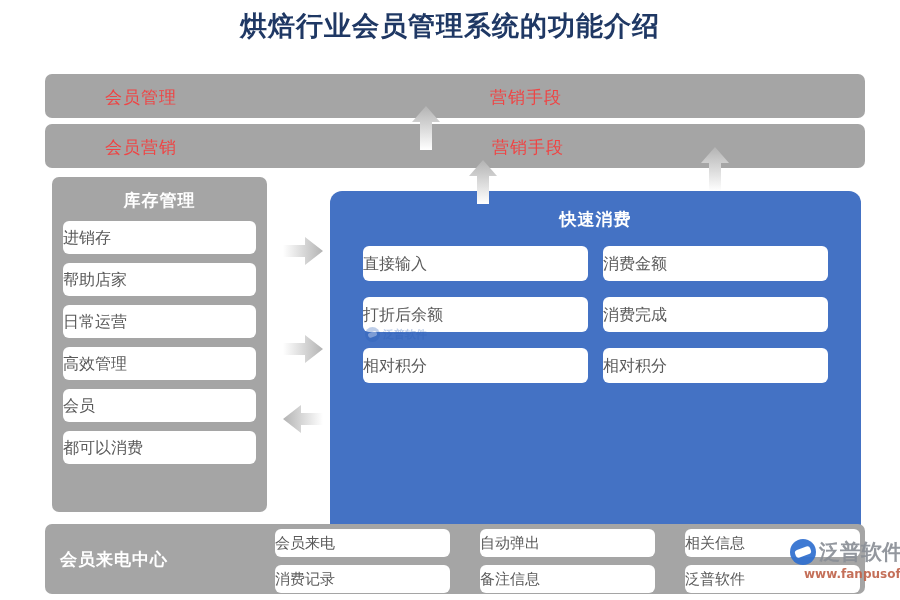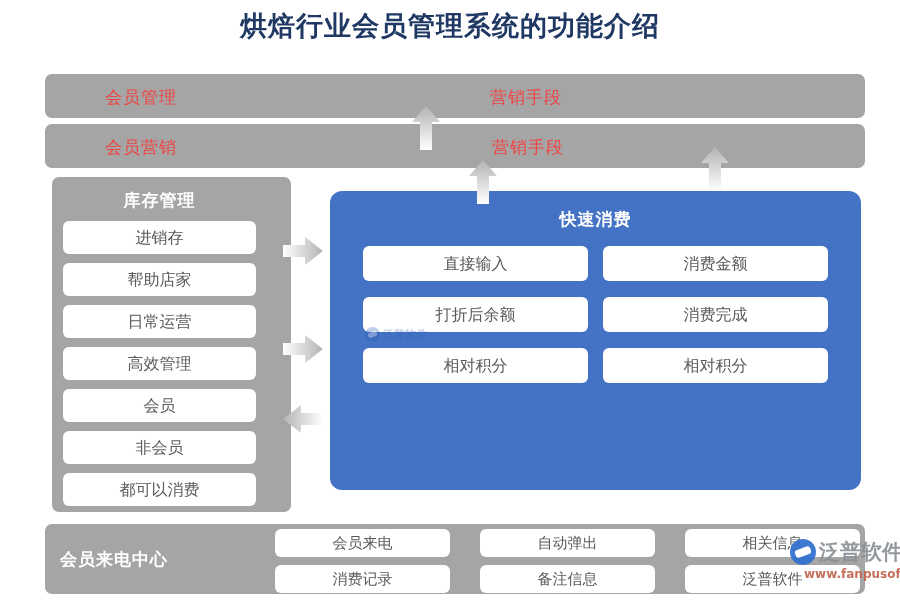--- a/index.html
+++ b/index.html
@@ -59,21 +59,21 @@
   .bar1-left  { left: 105px;  top: 86px; }
   .bar1-right { left: 490px;  top: 86px; }
   .bar2-left  { left: 105px;  top: 136px; }
   .bar2-right { left: 492px;  top: 136px; }
 
   
   #sidebar {
     position: absolute;
     left: 52px;
     top: 177px;
-    width: 239px;
+    width: 215px;
     height: 335px;
     background: #a5a5a5;
     border-radius: 7px;
   }
 
   #sidebar-title {
     position: absolute;
     left: 0;
     top: 12px;
     width: 215px;
@@ -88,42 +88,42 @@
   #sidebar-list {
     position: absolute;
     left: 11px;
     top: 44px;
     width: 193px;
   }
 
   .pill {
     background: #ffffff;
     border-radius: 6px;
-    text-align: center;
+    text-align: left;
     color: #5a5a5a;
     font-size: 16px;
     font-family: "DejaVu Serif", "Liberation Serif", serif;
     white-space: nowrap;
     overflow: hidden;
   }
 
   .sidebar-pill {
     width: 193px;
     height: 33px;
     line-height: 33px;
     margin-bottom: 9px;
   }
 
   
   #blue-panel {
     position: absolute;
     left: 330px;
     top: 191px;
     width: 531px;
-    height: 299px;
+    height: 401px;
     background: #4472c4;
     border-radius: 12px;
   }
 
   #blue-title {
     position: absolute;
     left: 0;
     top: 17px;
     width: 531px;
     text-align: center;
@@ -324,21 +324,20 @@
   <div class="bar-label bar2-right">营销手段</div>
 
   <div id="sidebar">
     <div id="sidebar-title">库存管理</div>
     <div id="sidebar-list">
       <div class="pill sidebar-pill">进销存</div>
       <div class="pill sidebar-pill">帮助店家</div>
       <div class="pill sidebar-pill">日常运营</div>
       <div class="pill sidebar-pill">高效管理</div>
       <div class="pill sidebar-pill">会员</div>
-      <div class="pill sidebar-pill">非会员</div>
       <div class="pill sidebar-pill">都可以消费</div>
     </div>
   </div>
 
   <div id="blue-panel">
     <div id="blue-title">快速消费</div>
     <div id="blue-grid">
       <div class="pill blue-pill">直接输入</div>
       <div class="pill blue-pill">消费金额</div>
       <div class="pill blue-pill">打折后余额</div>

